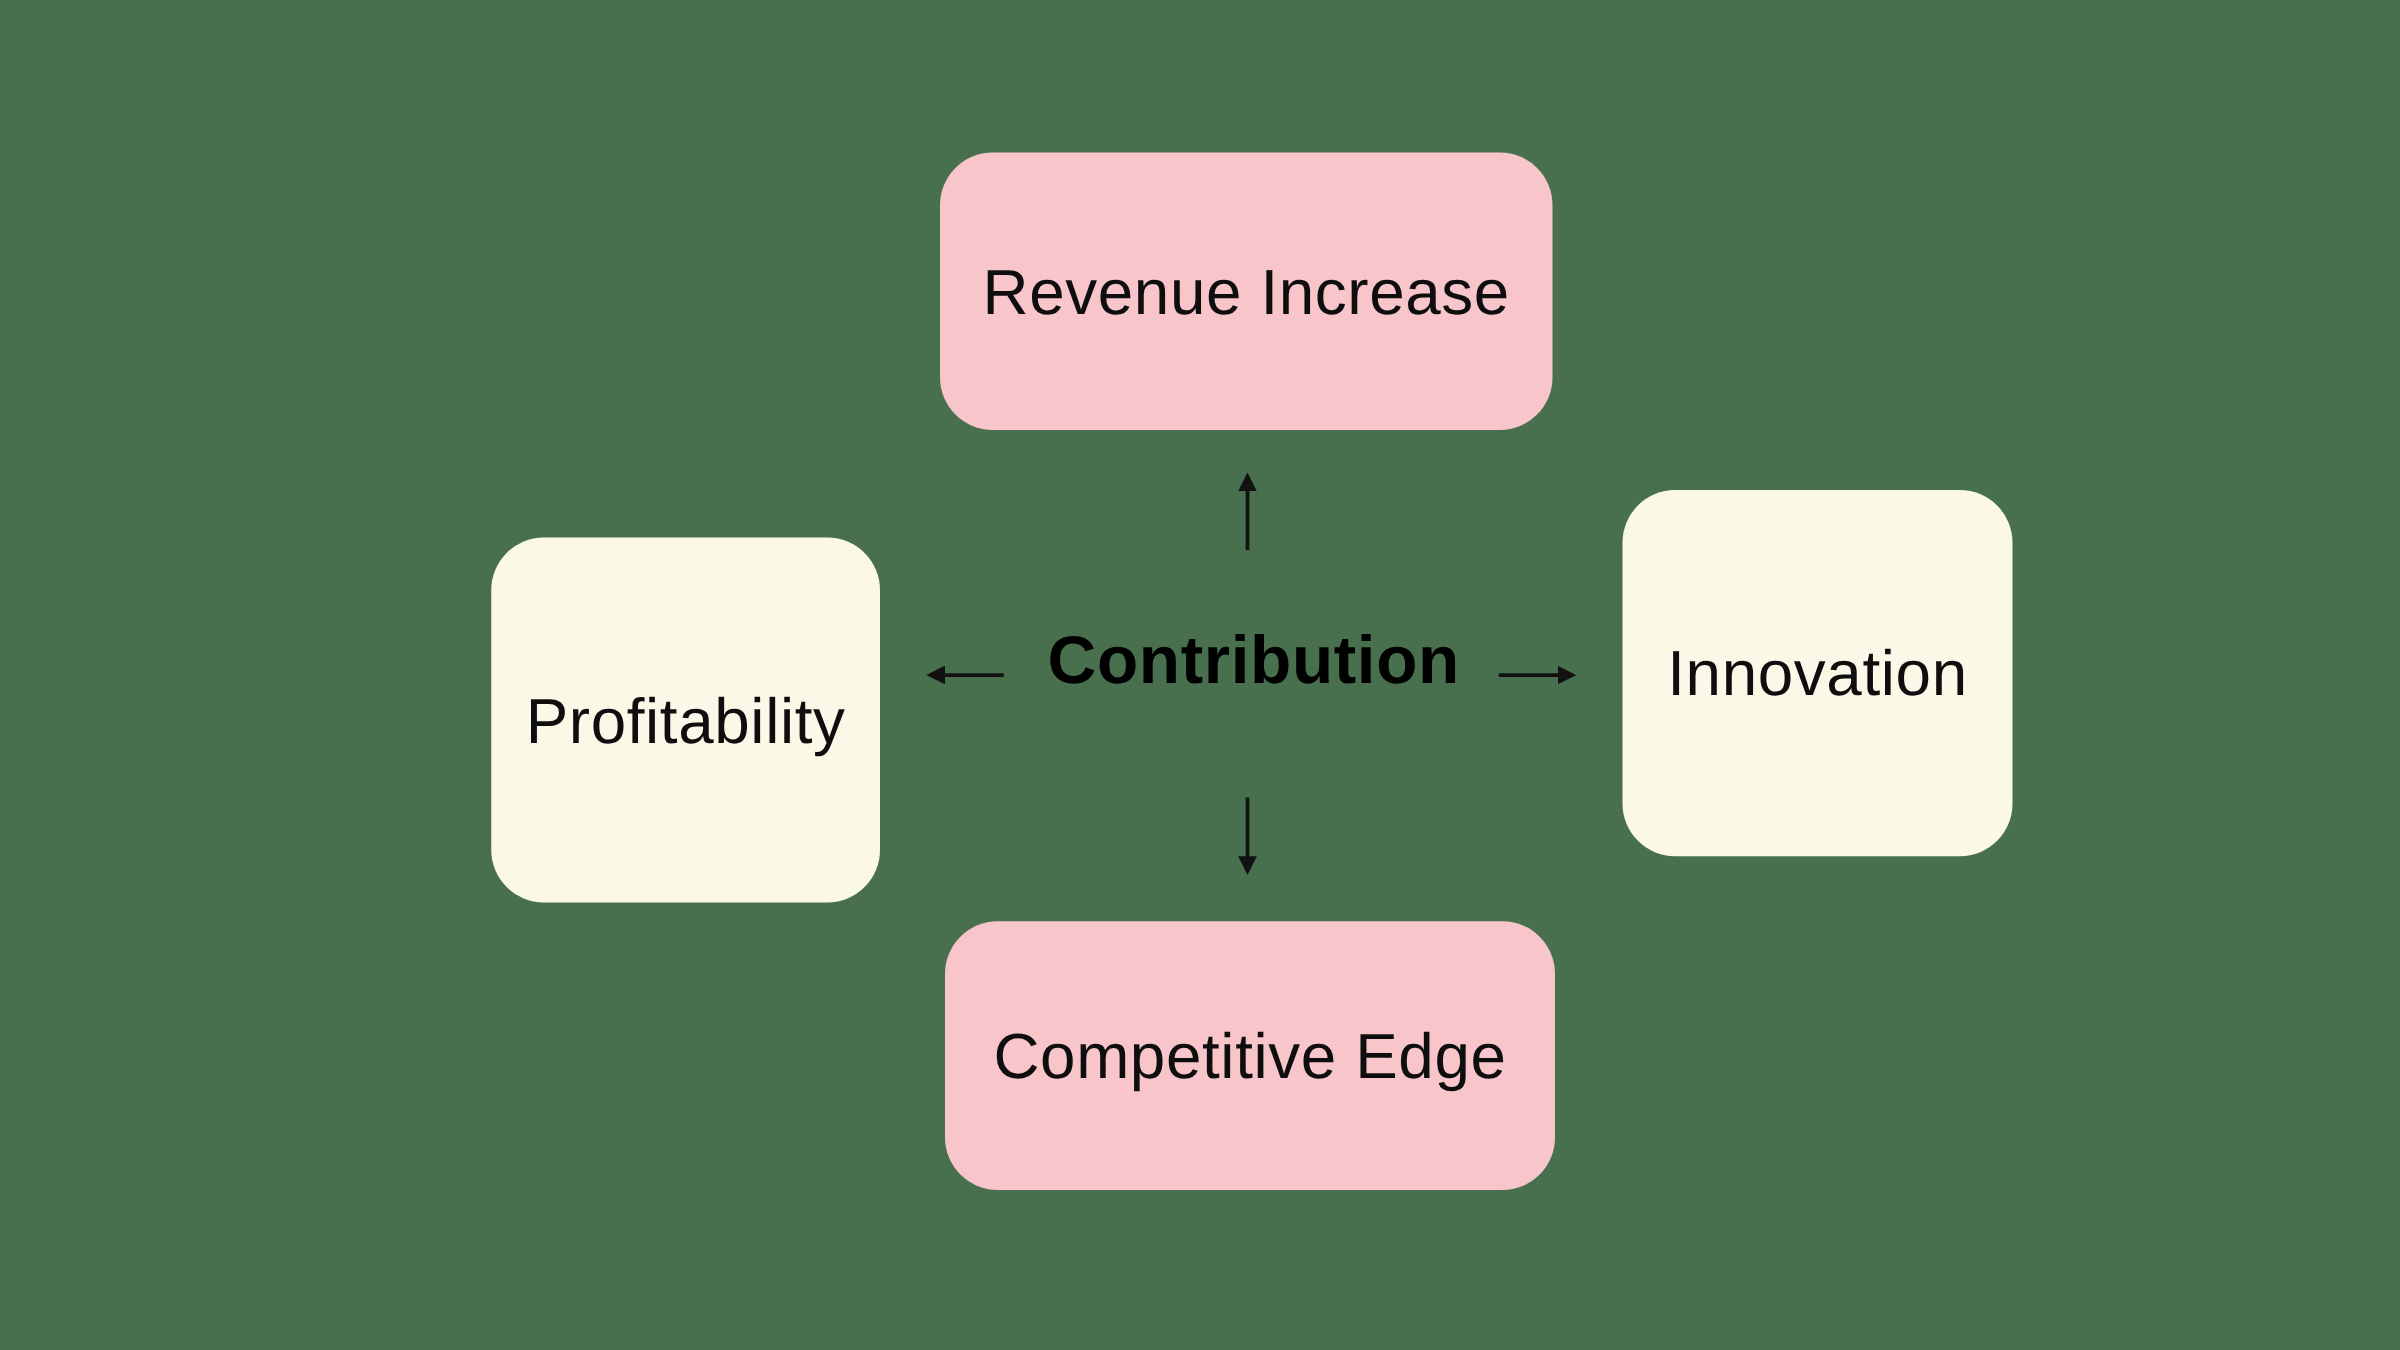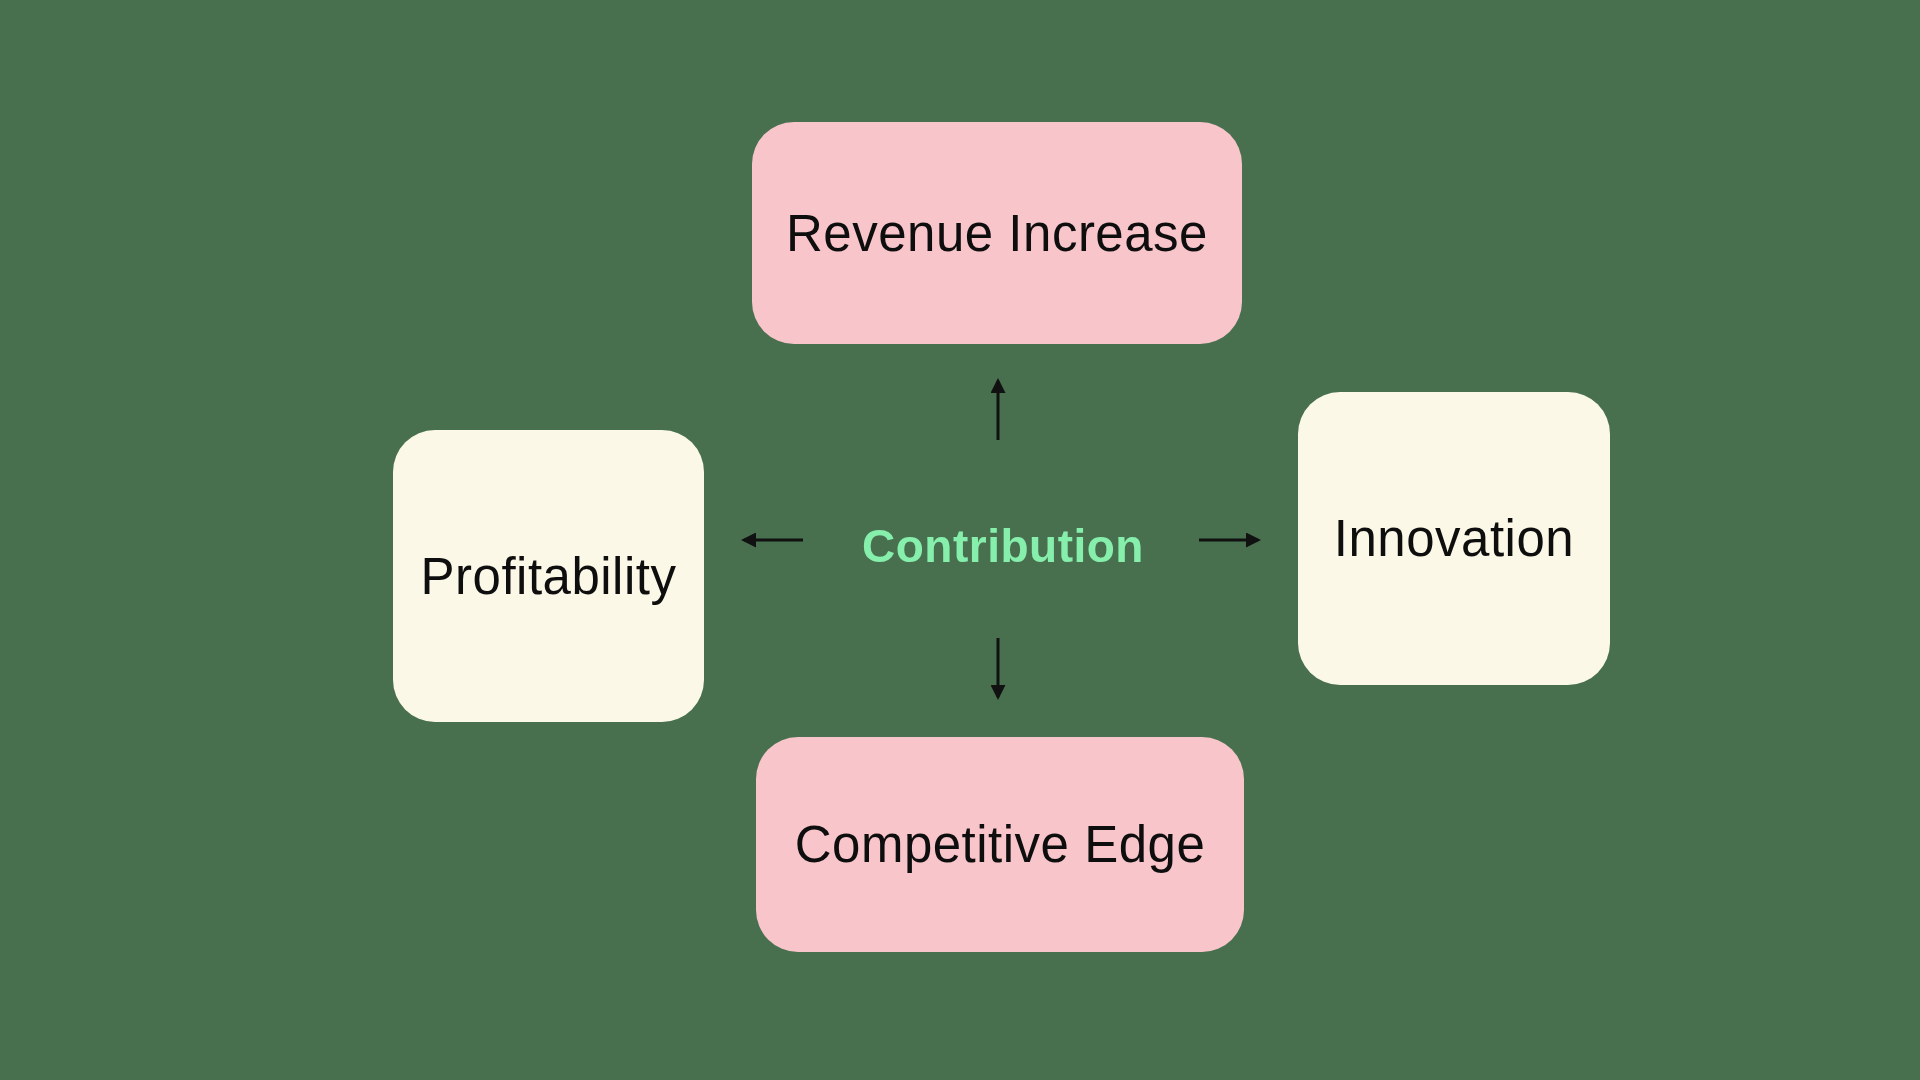--- a/index.html
+++ b/index.html
@@ -26,30 +26,30 @@
     white-space: nowrap;
   }
   .node-top    { left: 752px;  top: 122px; width: 490px; height: 222px; }
   .node-bottom { left: 756px;  top: 737px; width: 488px; height: 215px; }
   .node-left   { left: 393px;  top: 390px; width: 311px; height: 292px; }
   .node-right  { left: 1298px; top: 392px; width: 312px; height: 293px; }
 
   .center-label {
     position: absolute;
     left: 753px;
-    top: 474px;
+    top: 456px;
     width: 500px;
     height: 145px;
     display: flex;
     flex-direction: column;
     align-items: center;
     justify-content: center;
     text-align: center;
-    color: #86efac;
-    font-size: 46px;
+    color: #000000;
+    font-size: 54px;
     font-weight: 700;
     line-height: 71px;
     letter-spacing: 0.5px;
     white-space: nowrap;
   }
 
   .arrow-layer {
     position: absolute;
     left: 0;
     top: 0;

